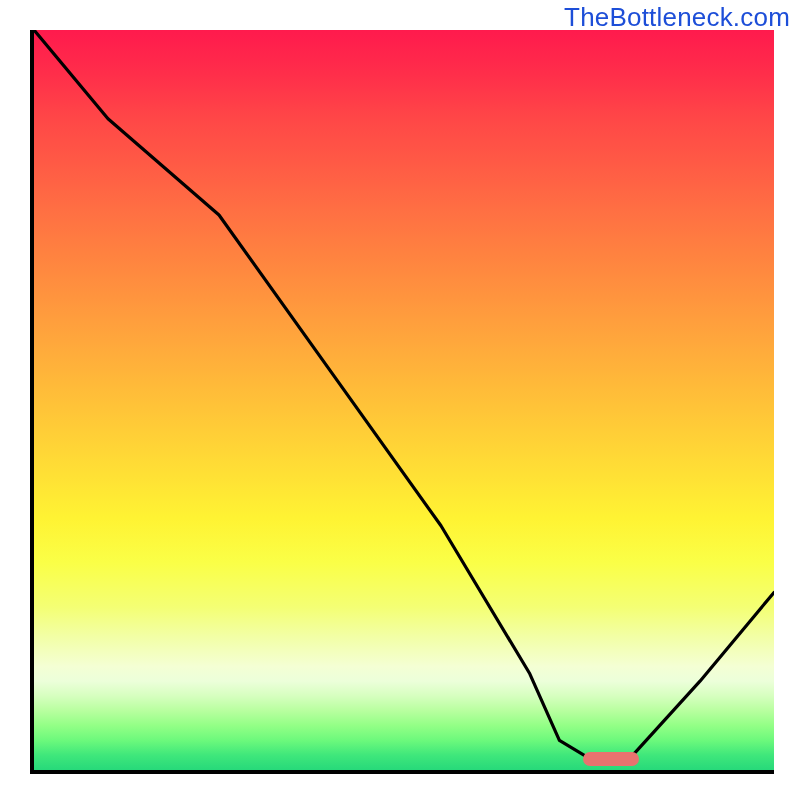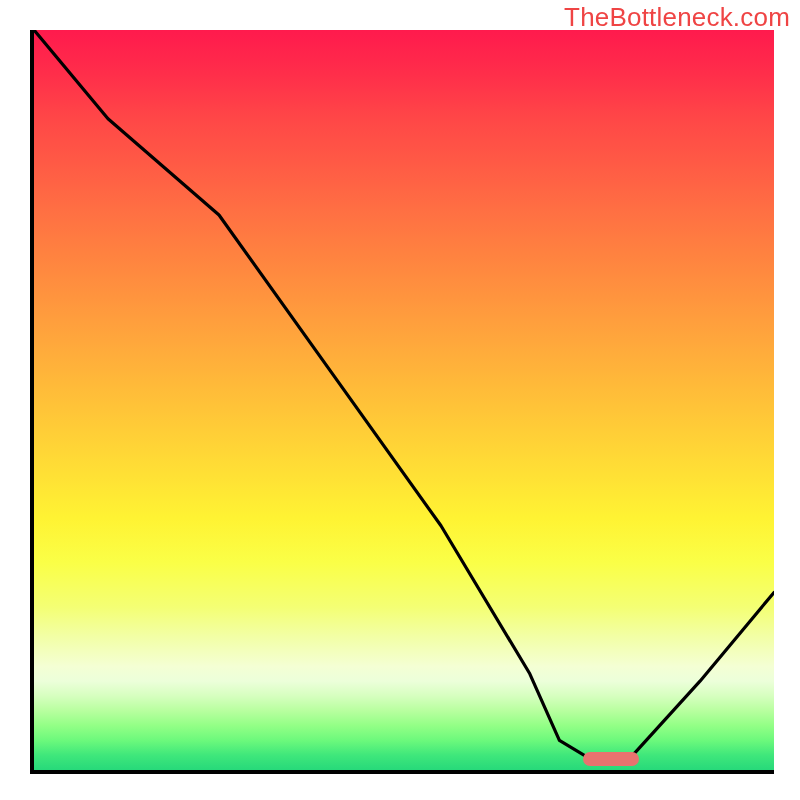--- a/index.html
+++ b/index.html
@@ -13,21 +13,21 @@
   .chart-wrap {
     position: relative;
     width: 800px;
     height: 800px;
   }
   .watermark {
     position: absolute;
     top: 2px;
     right: 10px;
     font-size: 26px;
-    color: #ef4444;
+    color: #1d4ed8;
     font-weight: 500;
     letter-spacing: 0.2px;
   }
   .plot-area {
     position: absolute;
     left: 30px;
     top: 30px;
     width: 740px;
     height: 740px;
     border-left: 4px solid #000;

